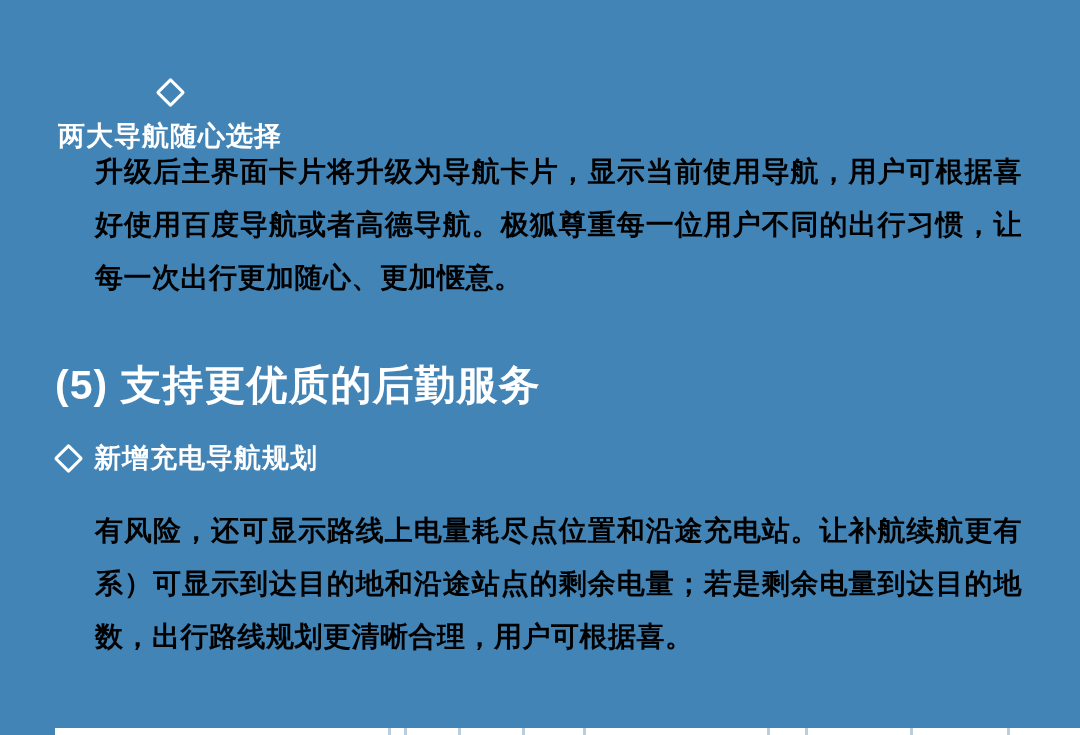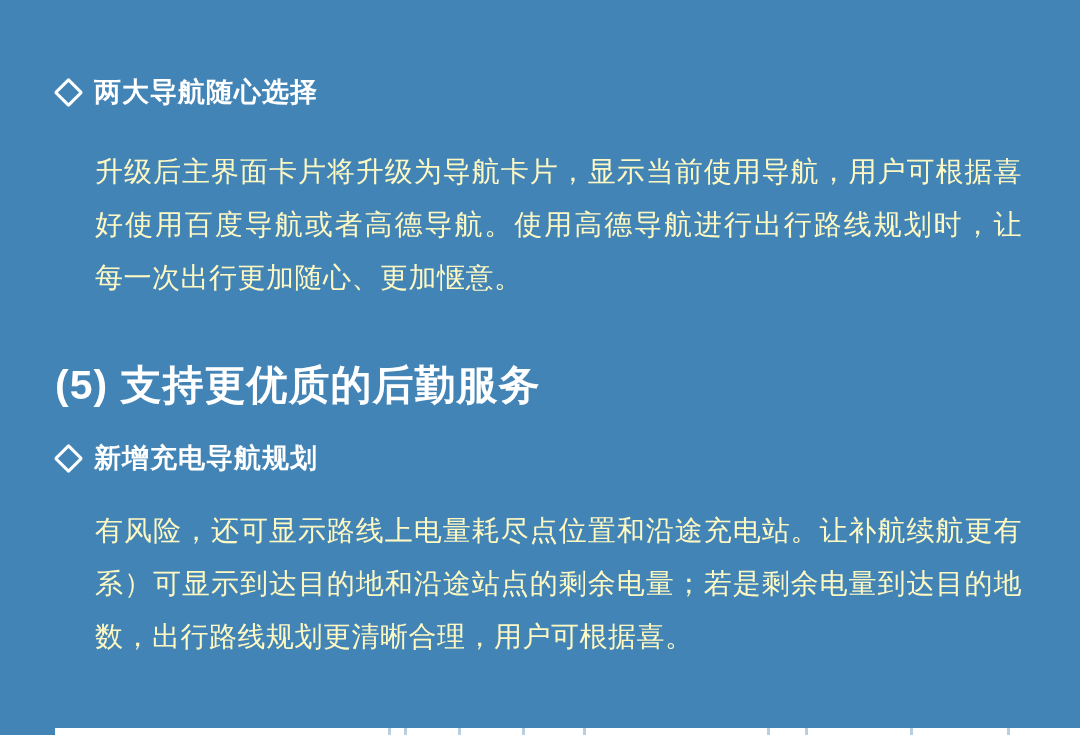--- a/index.html
+++ b/index.html
@@ -19,21 +19,21 @@
     left: 58px;
     display: flex;
     align-items: center;
     gap: 15px;
     color: #ffffff;
     font-size: 27px;
     font-weight: bold;
     letter-spacing: 1px;
     white-space: nowrap;
   }
-  .sub-heading-1 { top: 74px; }
+  .sub-heading-1 { top: 82px; flex-direction: column; }
   .sub-heading-2 { top: 440px; }
   .diamond {
     display: inline-block;
     width: 15px;
     height: 15px;
     border: 3.5px solid #ffffff;
     border-radius: 2px;
     transform: rotate(45deg);
     flex: 0 0 auto;
   }
@@ -45,23 +45,23 @@
     color: #ffffff;
     font-size: 41px;
     font-weight: bold;
     letter-spacing: 1px;
     white-space: nowrap;
   }
   .paragraph {
     position: absolute;
     left: 95px;
     width: 927px;
-    color: #fef9c3;
+    color: #000000;
     font-size: 28px;
-    font-weight: 400;
+    font-weight: 700;
     letter-spacing: 0.5px;
   }
   .paragraph-1 { top: 145px; }
   .paragraph-2 { top: 504px; }
   .line {
     line-height: 53px;
     height: 53px;
     white-space: nowrap;
   }
   .line.justified {
@@ -91,21 +91,21 @@
 
 <div class="page">
 
   <div class="sub-heading sub-heading-1">
     <span class="diamond"></span>
     <span>两大导航随心选择</span>
   </div>
 
   <div class="paragraph paragraph-1">
     <div class="line justified">升级后主界面卡片将升级为导航卡片，显示当前使用导航，用户可根据喜</div>
-    <div class="line justified">好使用百度导航或者高德导航。使用高德导航进行出行路线规划时，让</div>
+    <div class="line justified">好使用百度导航或者高德导航。极狐尊重每一位用户不同的出行习惯，让</div>
     <div class="line">每一次出行更加随心、更加惬意。</div>
   </div>
 
   <h1 class="main-heading">(5) 支持更优质的后勤服务</h1>
 
   <div class="sub-heading sub-heading-2">
     <span class="diamond"></span>
     <span>新增充电导航规划</span>
   </div>
 

